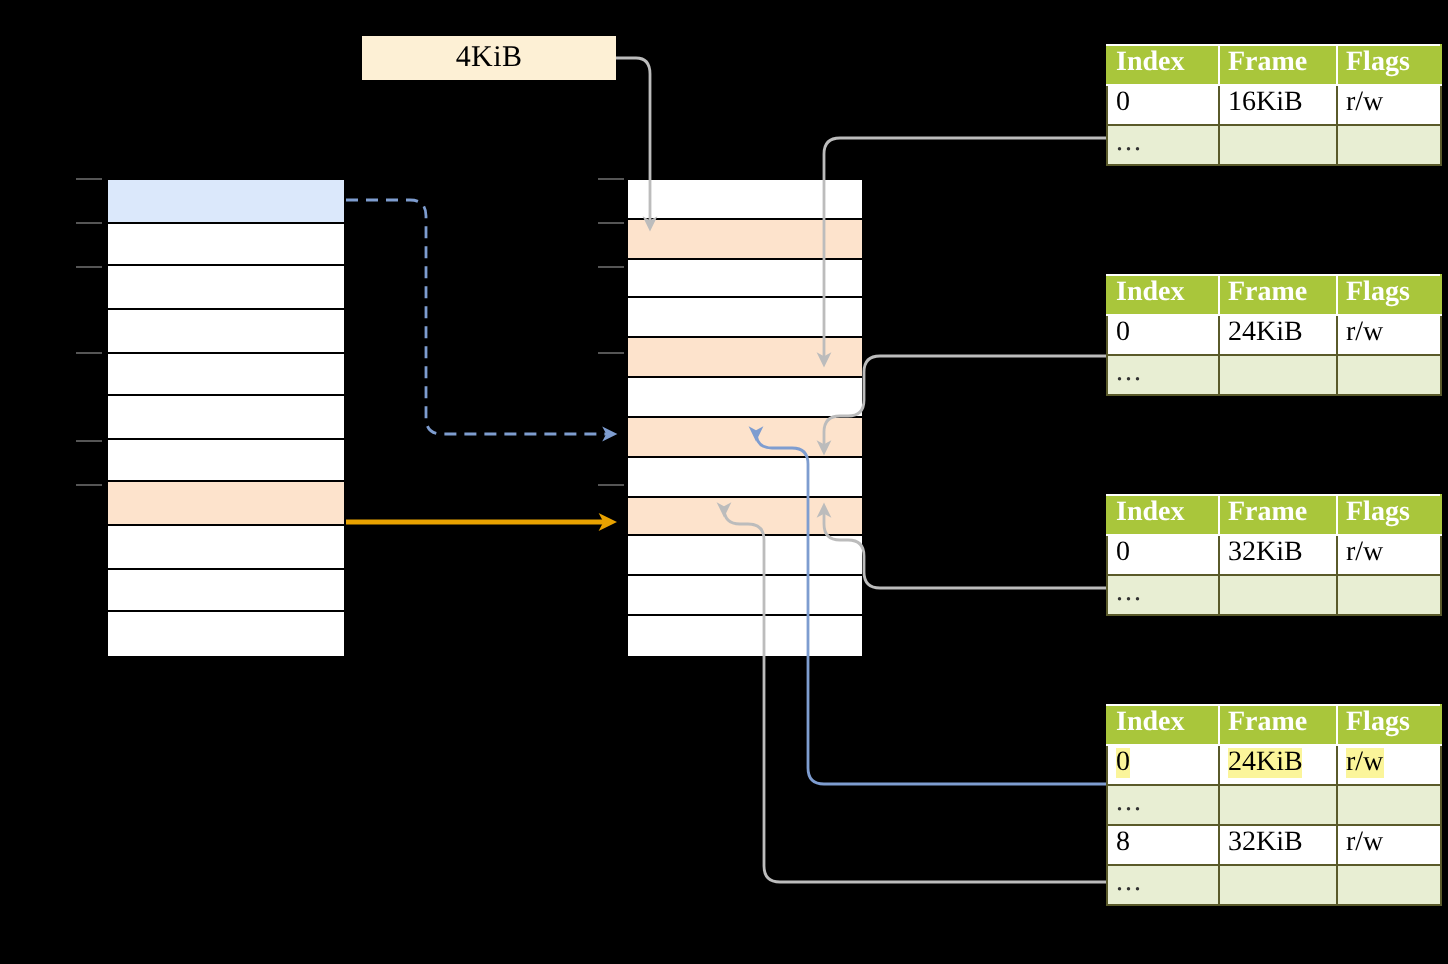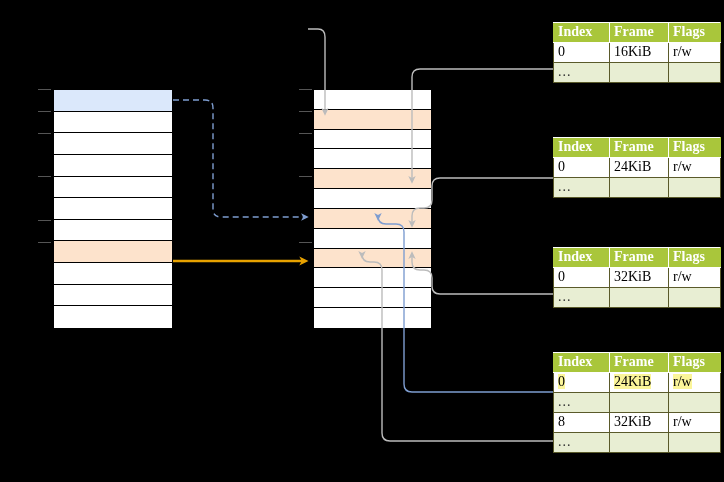--- a/index.html
+++ b/index.html
@@ -113,20 +113,21 @@
     left: 0; top: 0;
     width: 724px; height: 482px;
     pointer-events: none;
   }
 </style>
 </head>
 <body>
 
 <div id="canvas">
 
+  <div class="size-label">4KiB</div>
 
   <div id="left-column" class="column">
       <div class="cell hl-blue" style="height: 9.09091%;"></div>
       <div class="cell" style="height: 9.09091%;"></div>
       <div class="cell" style="height: 9.09091%;"></div>
       <div class="cell" style="height: 9.09091%;"></div>
       <div class="cell" style="height: 9.09091%;"></div>
       <div class="cell" style="height: 9.09091%;"></div>
       <div class="cell" style="height: 9.09091%;"></div>
       <div class="cell hl-peach" style="height: 9.09091%;"></div>

